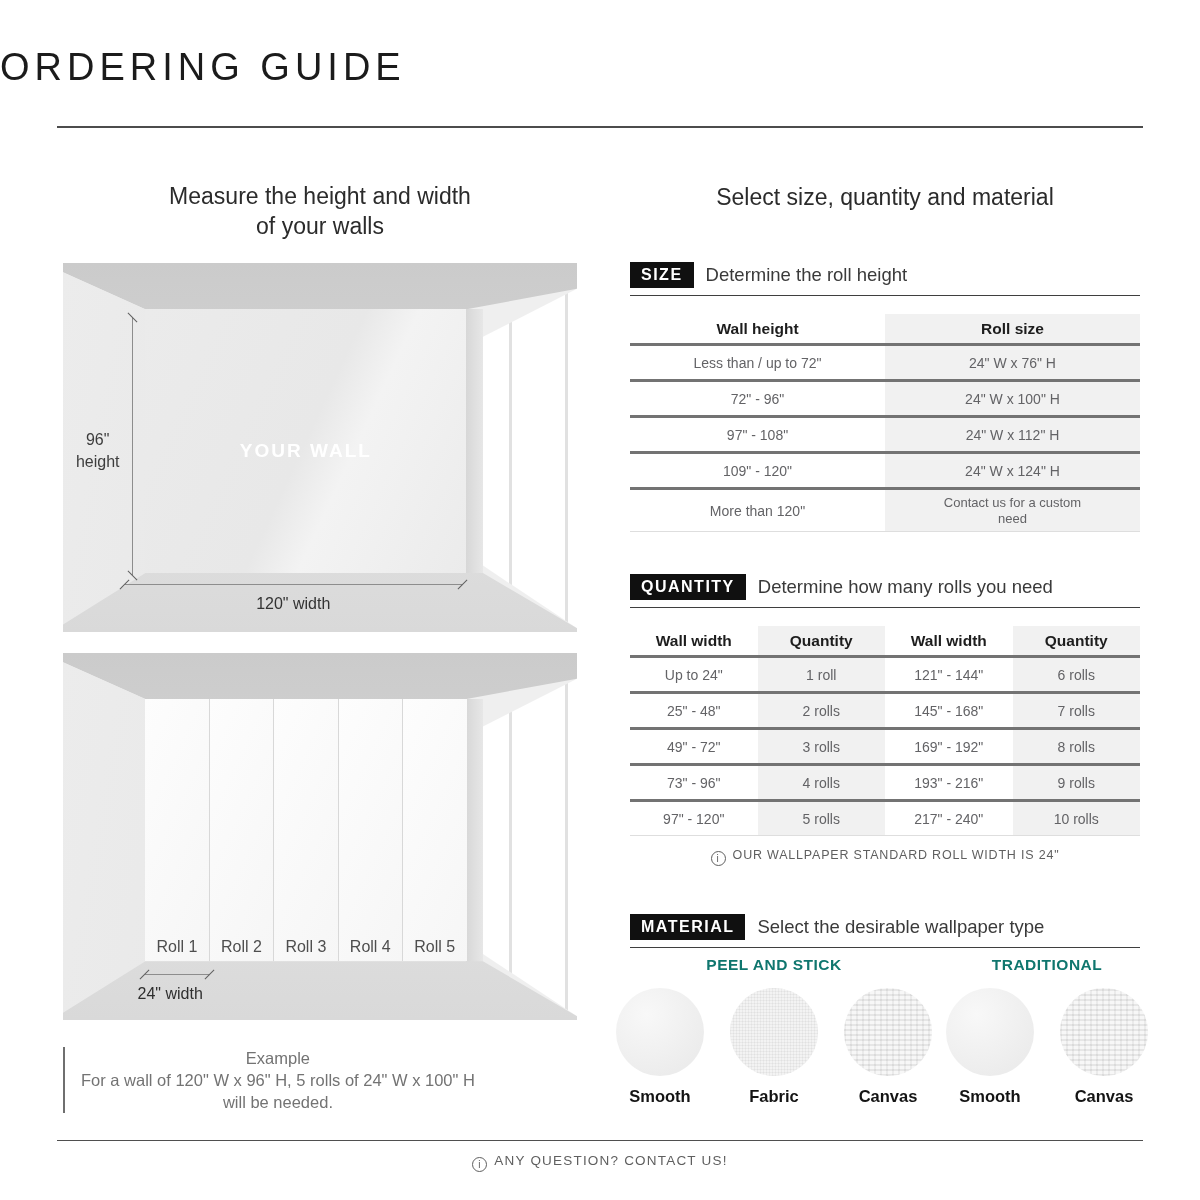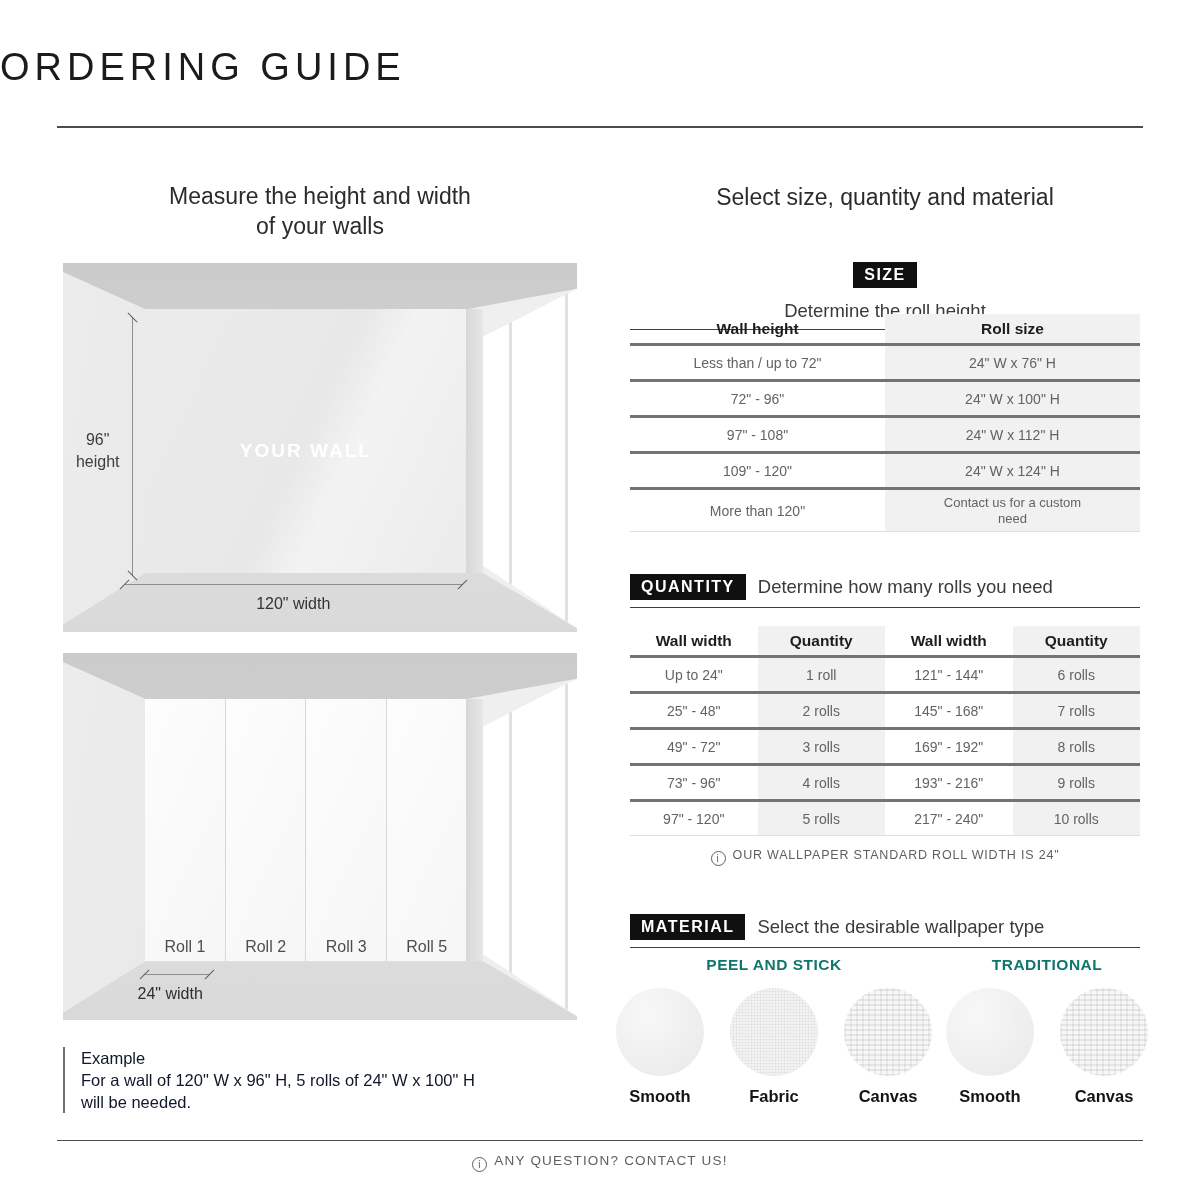--- a/index.html
+++ b/index.html
@@ -60,26 +60,26 @@
 
   .rolls { position:absolute; left:16%; top:12.5%; width:62.5%; height:71.5%; display:flex; }
   .roll { flex:1; background:linear-gradient(115deg,#fdfdfd,#f6f6f6); border-right:1px solid #d8d8d8;
     display:flex; align-items:flex-end; justify-content:center; padding-bottom:5px; }
   .roll:last-child { border-right:none; }
   .roll span { font-size:16px; color:#4e4e4e; }
   .hline-24 { left:16%; top:87.5%; width:12.5%; }
   .width-label-24 { position:absolute; left:14.5%; top:90.5%; font-size:16px; color:#2f2f2f; }
 
   .example { position:absolute; left:63px; top:1047px; border-left:2px solid #6f6f6f;
-    padding-left:16px; font-size:16.5px; line-height:22px; color:#0f172a; }
+    padding-left:16px; font-size:16.5px; line-height:22px; color:#737373;text-align:center; }
 
   
   .section-header { position:absolute; left:630px; width:510px; display:flex; align-items:center;
     gap:12px; border-bottom:1px solid #3f3f3f; padding-bottom:7px; }
-  .sh-size { top:262px;flex-direction:column; } .sh-quantity { top:574px; } .sh-material { top:914px; }
+  .sh-size { top:262px; } .sh-quantity { top:574px; } .sh-material { top:914px; }
   .badge { background:#101010; color:#ffffff; font-weight:bold; font-size:16px;
     letter-spacing:1.5px; padding:4px 11px; }
   .section-desc { font-size:18.5px; color:#3a3a3a; }
 
   .dtable { position:absolute; left:630px; width:510px; border-bottom:1px solid #dedede; }
   .size-table { top:314px; } .q-table { top:626px; }
   .t-row { display:grid; grid-template-columns:1fr 1fr; }
   .q-row { display:grid; grid-template-columns:repeat(4,1fr); }
   .t-cell { display:flex; align-items:center; justify-content:center; min-height:36px;
     font-size:14px; color:#636366; border-top:3px solid #737373; text-align:center; }
@@ -158,20 +158,23 @@
       <div class="roll">
           <span>Roll 1</span>
         </div>
       <div class="roll">
           <span>Roll 2</span>
         </div>
       <div class="roll">
           <span>Roll 3</span>
         </div>
       <div class="roll">
+          <span>Roll 4</span>
+        </div>
+      <div class="roll">
           <span>Roll 5</span>
         </div>
     </div>
     <div class="hline hline-24"></div>
     <div class="width-label-24">24" width</div>
   </div>
 
   <div class="example">
     <div>Example</div>
     <div>For a wall of 120" W x 96" H, 5 rolls of 24" W x 100" H</div>

